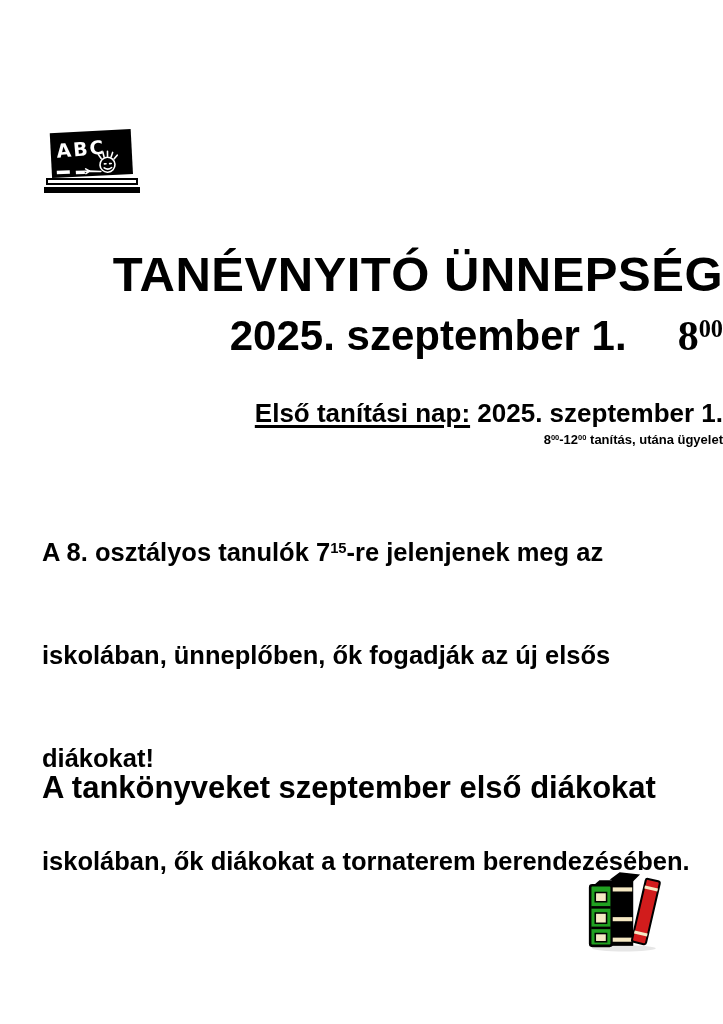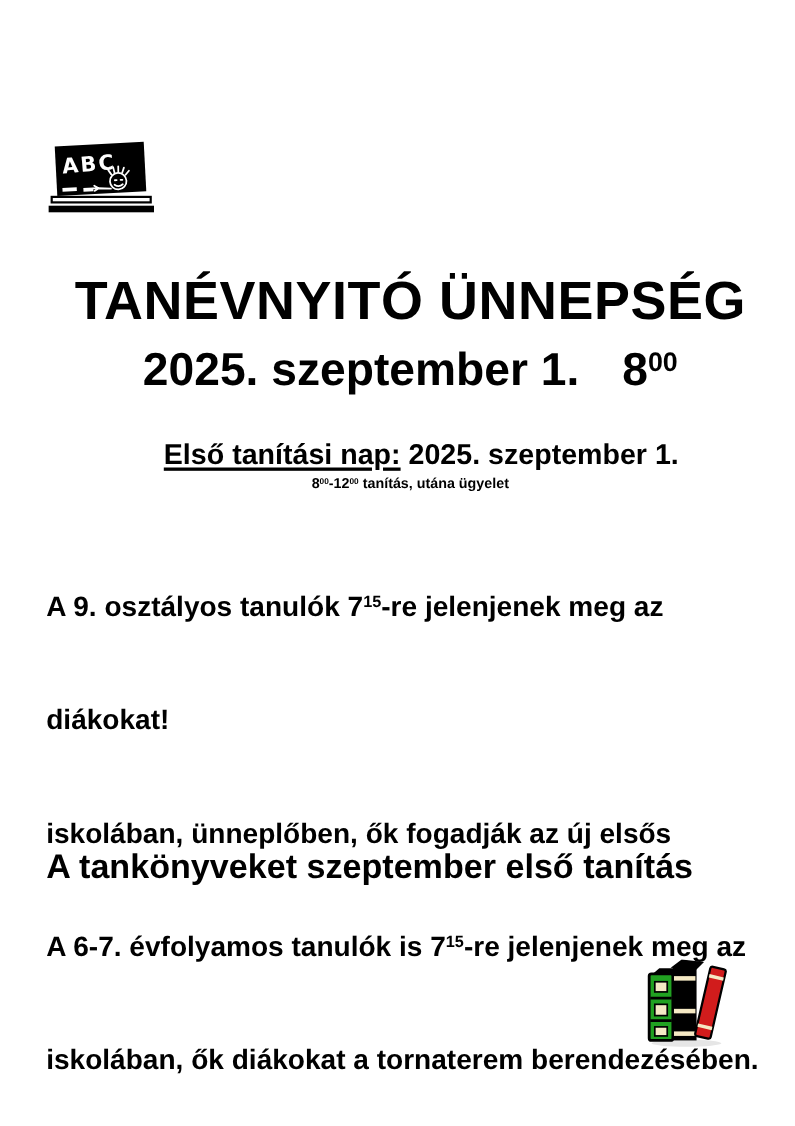--- a/index.html
+++ b/index.html
@@ -6,24 +6,24 @@
   .page{
     position:relative;
     width:723px;height:1024px;
     margin:0 auto;
     background:#ffffff;
     font-family:"Liberation Sans","DejaVu Sans",sans-serif;
     font-weight:bold;
     color:#000;
     overflow:hidden;
   }
-  .centered{position:absolute;left:0;right:0;text-align:center;padding-left:23px;white-space:pre-wrap;}
+  .centered{position:absolute;left:0;right:0;text-align:right;padding-left:23px;white-space:pre-wrap;}
   .title{top:246px;margin:0;font-size:49px;letter-spacing:0.5px;}
   .dateline{top:312px;font-size:42px;}
-  .dateline .time{margin-left:39px;}
+  .dateline .time{margin-left:51px;font-family:Liberation Serif, serif;}
   .firstday{top:398px;font-size:26px;}
   .firstday .u{
     text-decoration:underline;
     text-decoration-thickness:3px;
     text-underline-offset:3px;
     margin-left:20px;
   }
   .schedule{top:432px;font-size:13px;}
   .body-block{
     position:absolute;left:42px;right:26px;top:470px;
@@ -77,29 +77,28 @@
 
   <h1 class="title centered">TANÉVNYITÓ ÜNNEPSÉG</h1>
 
   <div class="dateline centered"><span>2025. szeptember 1.</span><span class="time"><span>8</span><sup>00</sup></span></div>
 
   <div class="firstday centered"><span class="u">Első tanítási nap:</span><span> 2025. szeptember 1.</span></div>
 
   <div class="schedule centered"><span>8</span><sup>00</sup><span>-12</span><sup>00</sup><span> tanítás, utána ügyelet</span></div>
 
   <div class="body-block">
-    <div><span>A 9. osztályos tanulók 7</span><sup>15</sup><span>-re jelenjenek meg az</span></div>
+    <div><span>A 8. osztályos tanulók 7</span><sup>15</sup><span>-re jelenjenek meg az</span></div>
+    <div><span>iskolában, ünneplőben, ők fogadják az új elsős</span><sup></sup><span></span></div>
     <div><span>diákokat!</span><sup></sup><span></span></div>
-    <div><span>iskolában, ünneplőben, ők fogadják az új elsős</span><sup></sup><span></span></div>
-    <div><span>A 6-7. évfolyamos tanulók is 7</span><sup>15</sup><span>-re jelenjenek meg az</span></div>
     <div><span>iskolában, ők diákokat a tornaterem berendezésében.</span><sup></sup><span></span></div>
   </div>
 
   <div class="statement">
-    <div>A tankönyveket szeptember első tanítás</div>
+    <div>A tankönyveket szeptember első diákokat</div>
   </div>
 
   <div class="books">
     <svg viewBox="0 0 74 78">
       <ellipse cx="37" cy="74.5" rx="31" ry="3" fill="#e6e6e6"></ellipse>
       <g>
         <polygon points="5,15 13,8 29,8 23,15" fill="#000000"></polygon>
         <rect x="4" y="13" width="21" height="59" rx="2" stroke="#000000" stroke-width="2.5" fill="#21a121"></rect>
         <line x1="5" y1="34.5" x2="24" y2="34.5" stroke="#000000" stroke-width="2.5"></line>
         <line x1="5" y1="54.5" x2="24" y2="54.5" stroke="#000000" stroke-width="2.5"></line>

